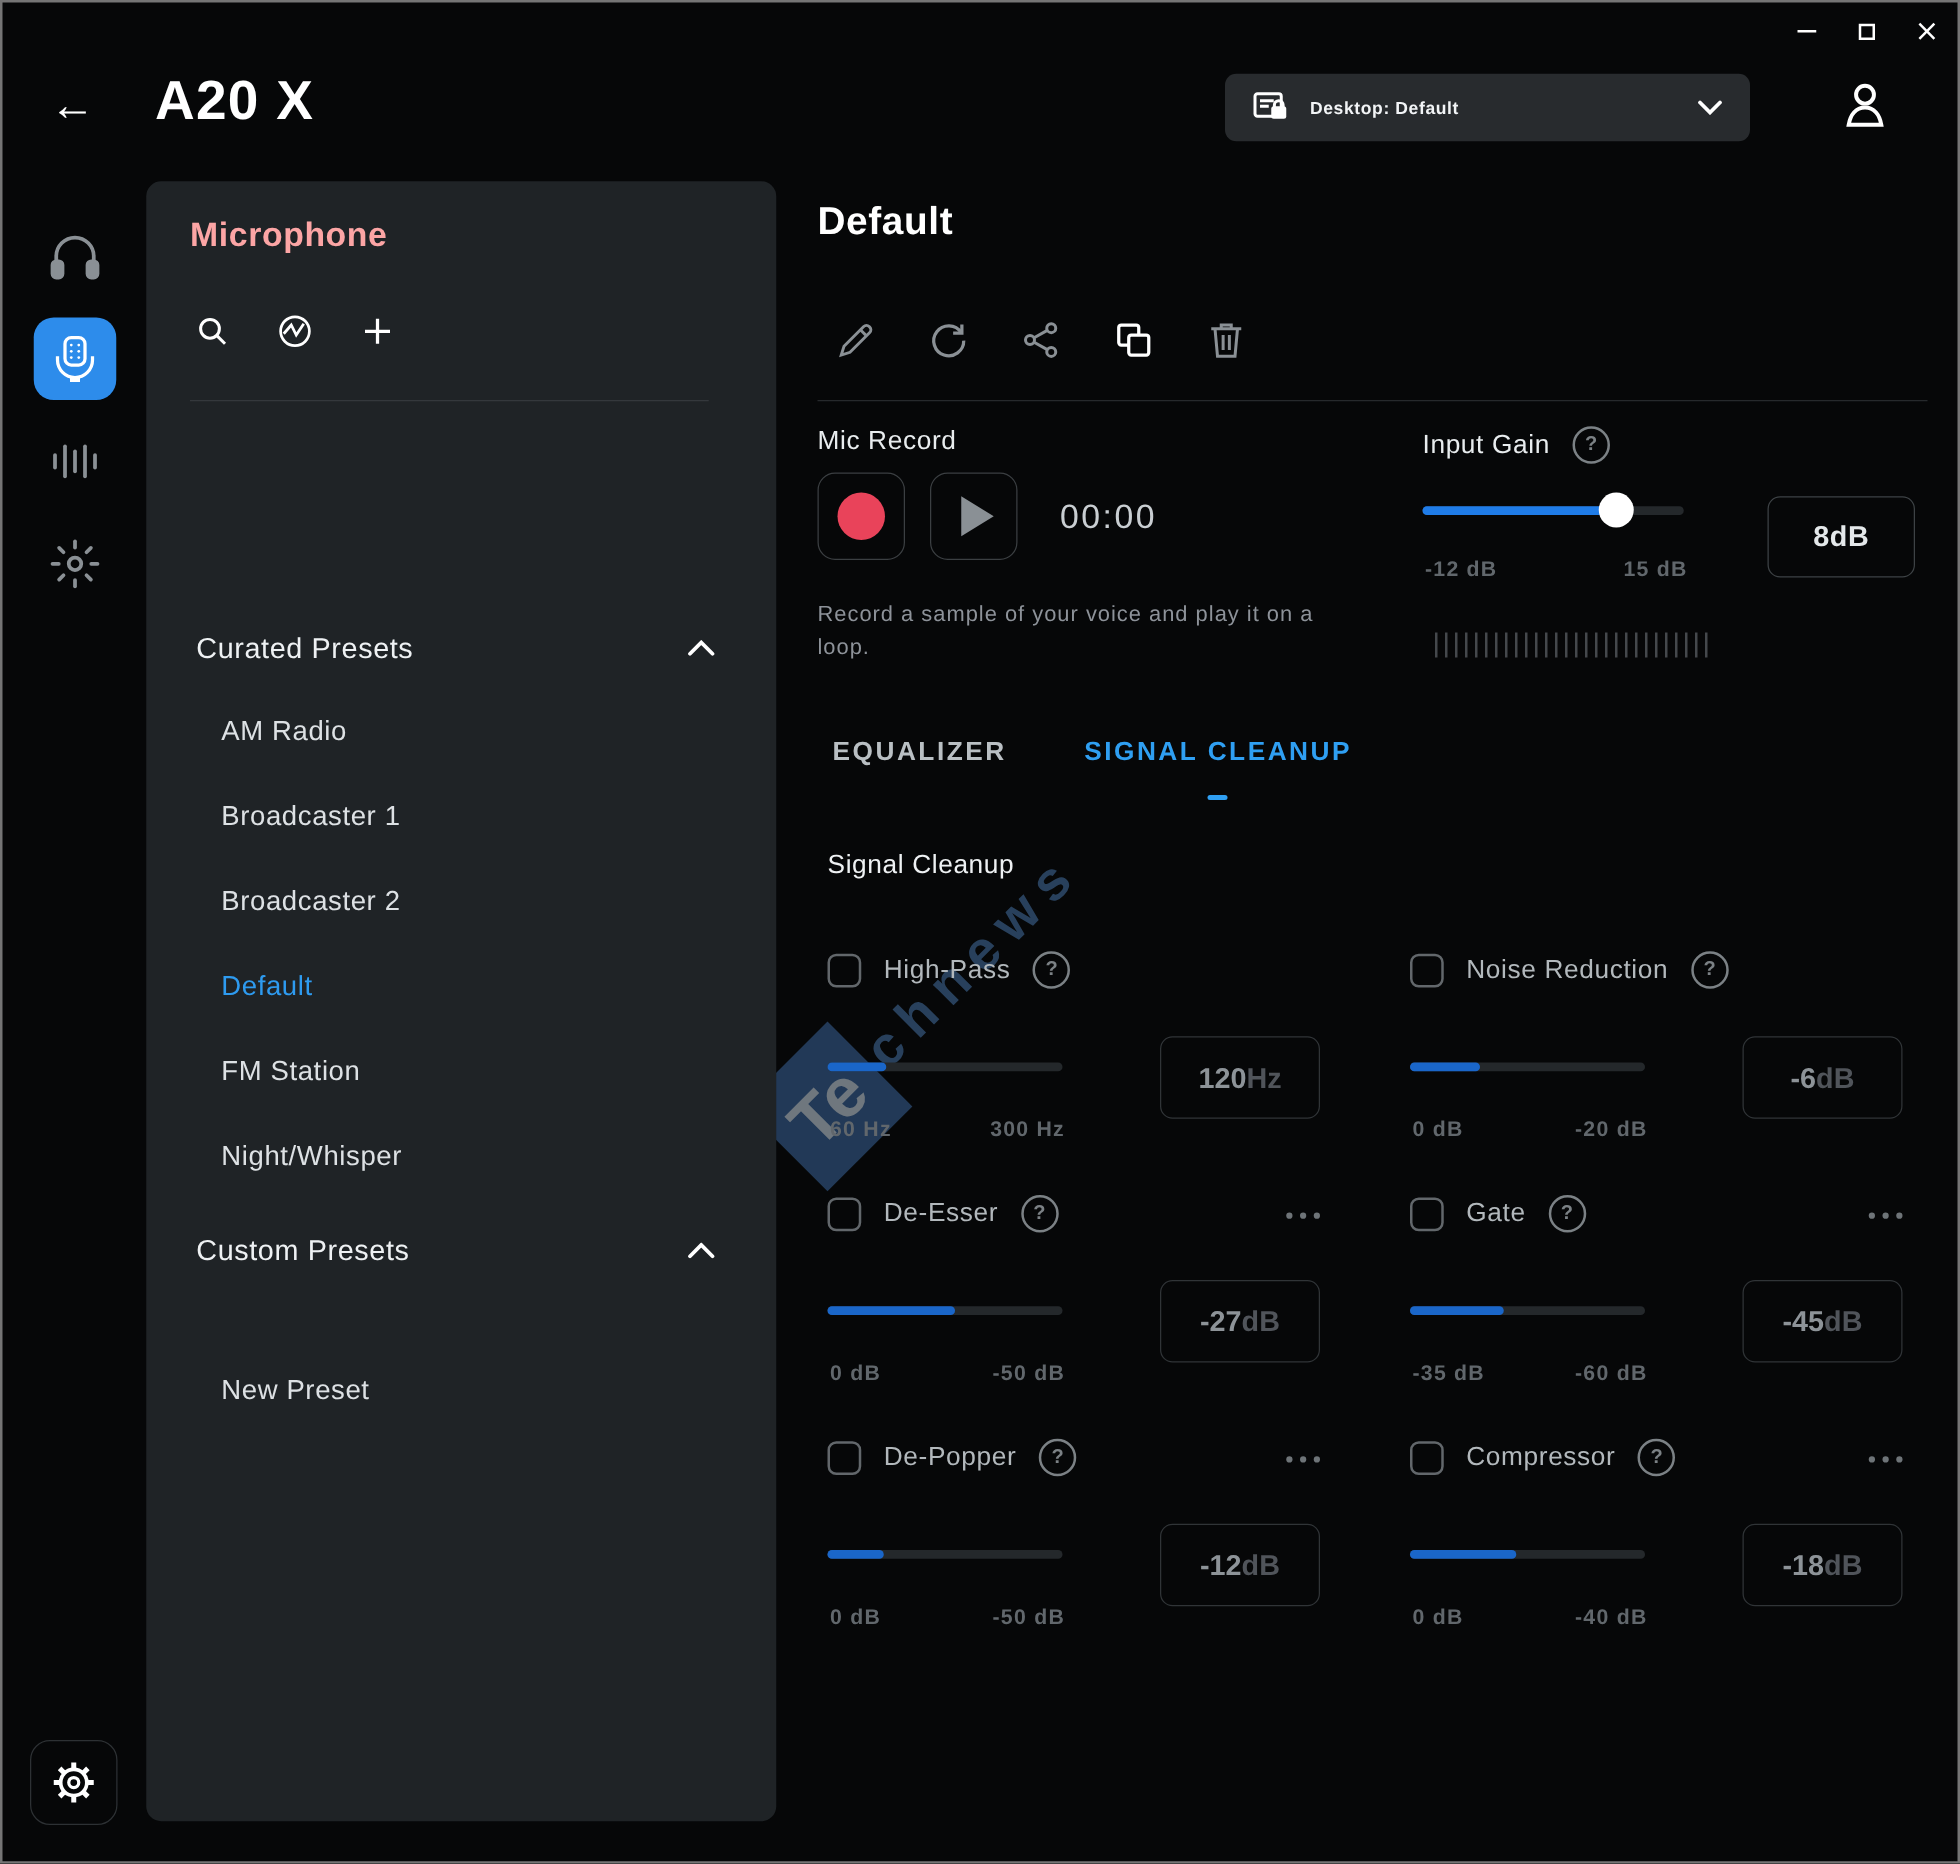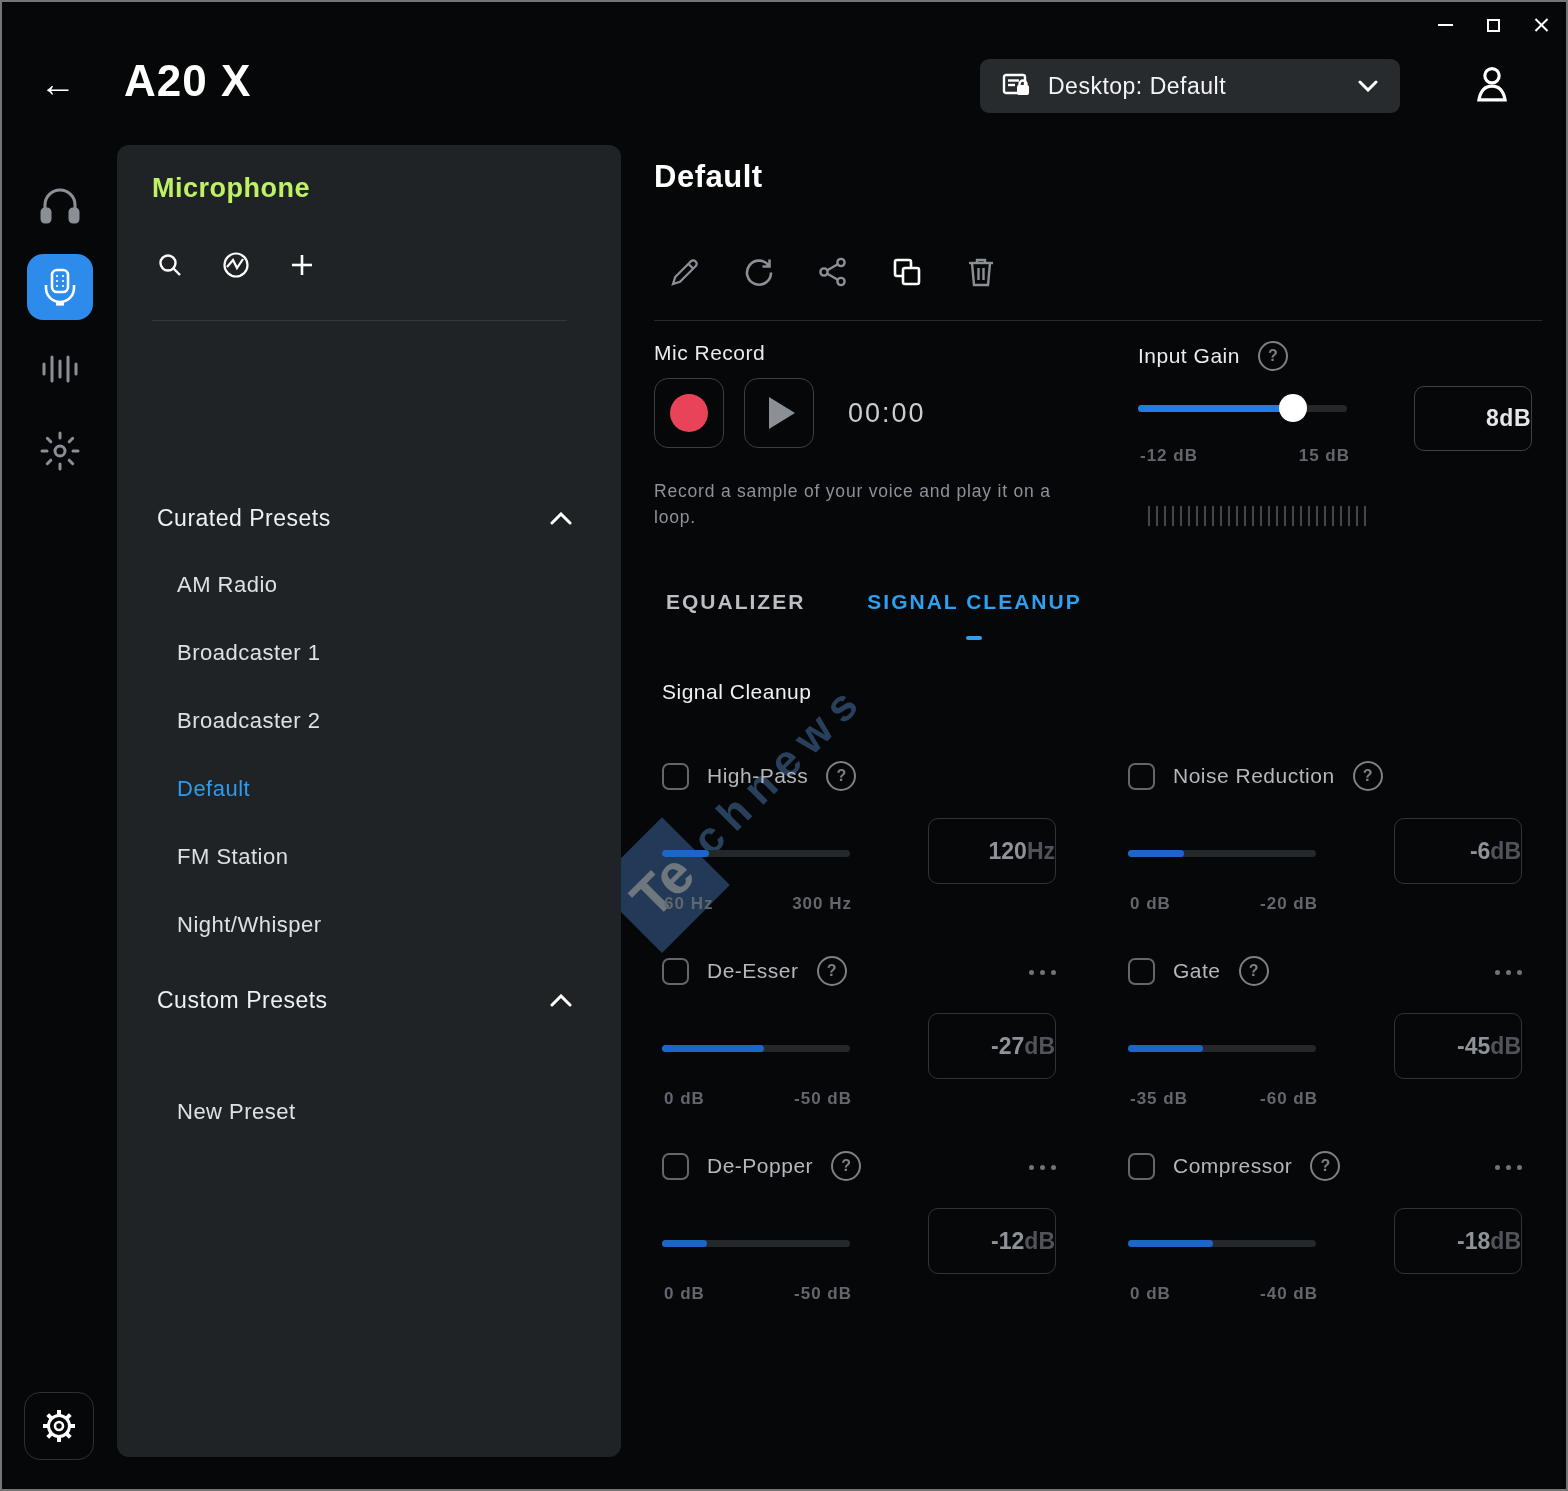--- a/index.html
+++ b/index.html
@@ -15,31 +15,31 @@
   .minimize-bar{ width:15px; height:2px; background:#fff; }
   .maximize-box{ width:13px; height:13px; border:2px solid #fff; }
   .close-x{ position:relative; width:15px; height:15px;}
   .close-x::before,.close-x::after{ content:""; position:absolute; left:-1px; top:6px; width:17px; height:2px; background:#fff;}
   .close-x::before{ transform:rotate(45deg);} .close-x::after{ transform:rotate(-45deg);}
   
   .back-btn{ position:absolute; left:36px; top:62px; width:40px; height:40px; color:#fff; font-size:36px; line-height:40px; text-align:center; z-index:5;}
   .app-title{ position:absolute; left:122px; top:54px; color:#fff; font-size:44px; font-weight:700; letter-spacing:1px; z-index:5;}
   .profile-pill{ position:absolute; left:978px; top:57px; width:420px; height:54px; background:#282b2e; border-radius:9px;
     display:flex; align-items:center; padding:0 22px; gap:16px; z-index:5; cursor:pointer;}
-  .profile-pill .plabel{ color:#f2f4f6; font-size:23px; font-weight:400; letter-spacing:.5px; flex:1;}
+  .profile-pill .plabel{ color:#f2f4f6; font-size:14px; font-weight:700; letter-spacing:.5px; flex:1;}
   .user-btn{ position:absolute; left:1468px; top:60px; width:46px; height:46px; z-index:5; cursor:pointer;}
   
   .sidebar{ position:absolute; left:0; top:170px; width:115px; z-index:4;}
   .side-item{ width:66px; height:66px; margin:0 auto 16px auto; display:flex; align-items:center; justify-content:center; border-radius:16px; cursor:pointer;}
   .side-item.active{ background:#2d8ceb; }
   .gear-box{ position:absolute; left:22px; top:1390px; width:70px; height:68px; border:1px solid #2d3134; border-radius:16px;
     display:flex; align-items:center; justify-content:center; z-index:4; cursor:pointer;}
   
   .mic-panel{ position:absolute; left:115px; top:143px; width:504px; height:1312px; background:#1f2326; border-radius:12px; z-index:2;}
-  .mic-title{ position:absolute; left:35px; top:28px; color:#bef264; font-size:27px; font-weight:700; letter-spacing:.5px;}
+  .mic-title{ position:absolute; left:35px; top:28px; color:#fca5a5; font-size:27px; font-weight:700; letter-spacing:.5px;}
   .panel-tools{ position:absolute; left:38px; top:105px; display:flex; gap:36px; align-items:center;}
   .tool-btn{ width:30px; height:30px; display:flex; align-items:center; justify-content:center; cursor:pointer;}
   .panel-divider{ position:absolute; left:35px; top:175px; width:415px; height:1px; background:#34383c;}
   .bluevoice-row{ position:absolute; left:38px; top:232px; width:420px; display:flex; align-items:center;}
   .bv-oval{ width:60px; height:44px; border:4px solid #fff; border-radius:50%; display:flex; align-items:center; justify-content:center;
     color:#fff; font-size:19px; font-weight:700; font-style:italic; letter-spacing:0;}
   .bv-word{ color:#fff; font-size:25px; font-weight:700; letter-spacing:1px; margin-left:8px;}
   .toggle{ position:absolute; right:25px; top:5px; width:75px; height:35px; border-radius:18px; background:#2da0f5; cursor:pointer;}
   .toggle .knob{ position:absolute; right:4px; top:3.5px; width:28px; height:28px; border-radius:50%; background:#fff;}
   .preset-section-head{ position:absolute; left:40px; width:415px; display:flex; align-items:center; cursor:pointer;}
@@ -64,21 +64,21 @@
   .input-gain{ position:absolute; left:484px; top:196px; width:404px;}
   .ig-head{ display:flex; align-items:center; gap:18px;}
   .ig-label{ color:#e8ecee; font-size:21px; letter-spacing:.5px;}
   .slider{ position:relative; height:7px; border-radius:4px; background:#24282b;}
   .slider .fill{ position:absolute; left:0; top:0; bottom:0; border-radius:4px; background:#1a66c9;}
   .ig-slider{ position:absolute; left:0; top:64px; width:209px; cursor:pointer;}
   .ig-slider .fill{ background:#1f7ce8;}
   .ig-handle{ position:absolute; top:-11px; width:28px; height:28px; border-radius:50%; background:#fff; transform:translateX(-14px);}
   .ig-range{ position:absolute; left:2px; top:105px; width:210px; display:flex; justify-content:space-between;}
   .range-label{ color:#61676c; font-size:17px; font-weight:700; letter-spacing:1px;}
-  .value-box{ position:absolute; border:1px solid #303437; border-radius:10px; display:flex; align-items:center; justify-content:flex-end; cursor:pointer;}
+  .value-box{ position:absolute; border:1px solid #303437; border-radius:10px; display:flex; align-items:center; justify-content:center; cursor:pointer;margin-top:11px;}
   .ig-box{ right:10px; top:45px; width:118px; height:65px; border-color:#3d4245;}
   .ig-box span{ color:#e4e8ea; font-size:23px; font-weight:600; letter-spacing:.5px;}
   .meter{ position:absolute; left:10px; top:165px; display:flex; gap:6px; height:20px; align-items:center;}
   .meter span{ width:2px; height:20px; background:#44484c; display:block;}
   .tabs{ position:absolute; left:12px; top:445px; display:flex; gap:62px;}
   .tab{ display:flex; flex-direction:column; align-items:center; cursor:pointer;}
   .tab .tlabel{ font-size:21px; font-weight:700; letter-spacing:2px; color:#b9bfc3;}
   .tab.active .tlabel{ color:#2f9ff2;}
   .tab .tdash{ width:16px; height:4px; margin-top:22px; border-radius:2px; background:transparent;}
   .tab.active .tdash{ background:#2f9ff2;}

